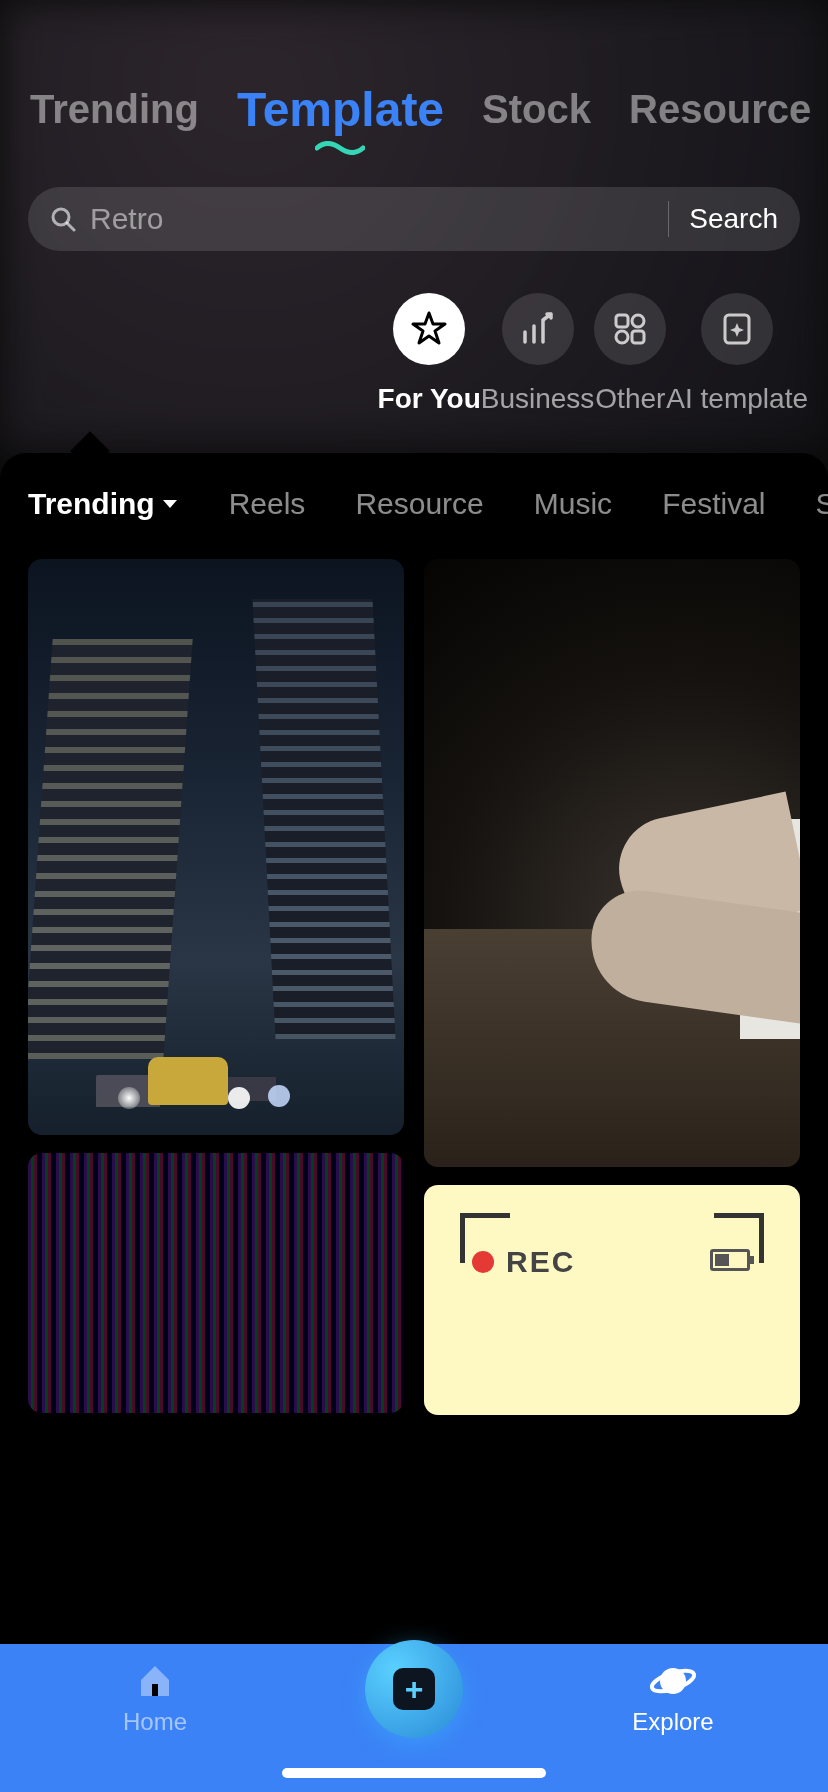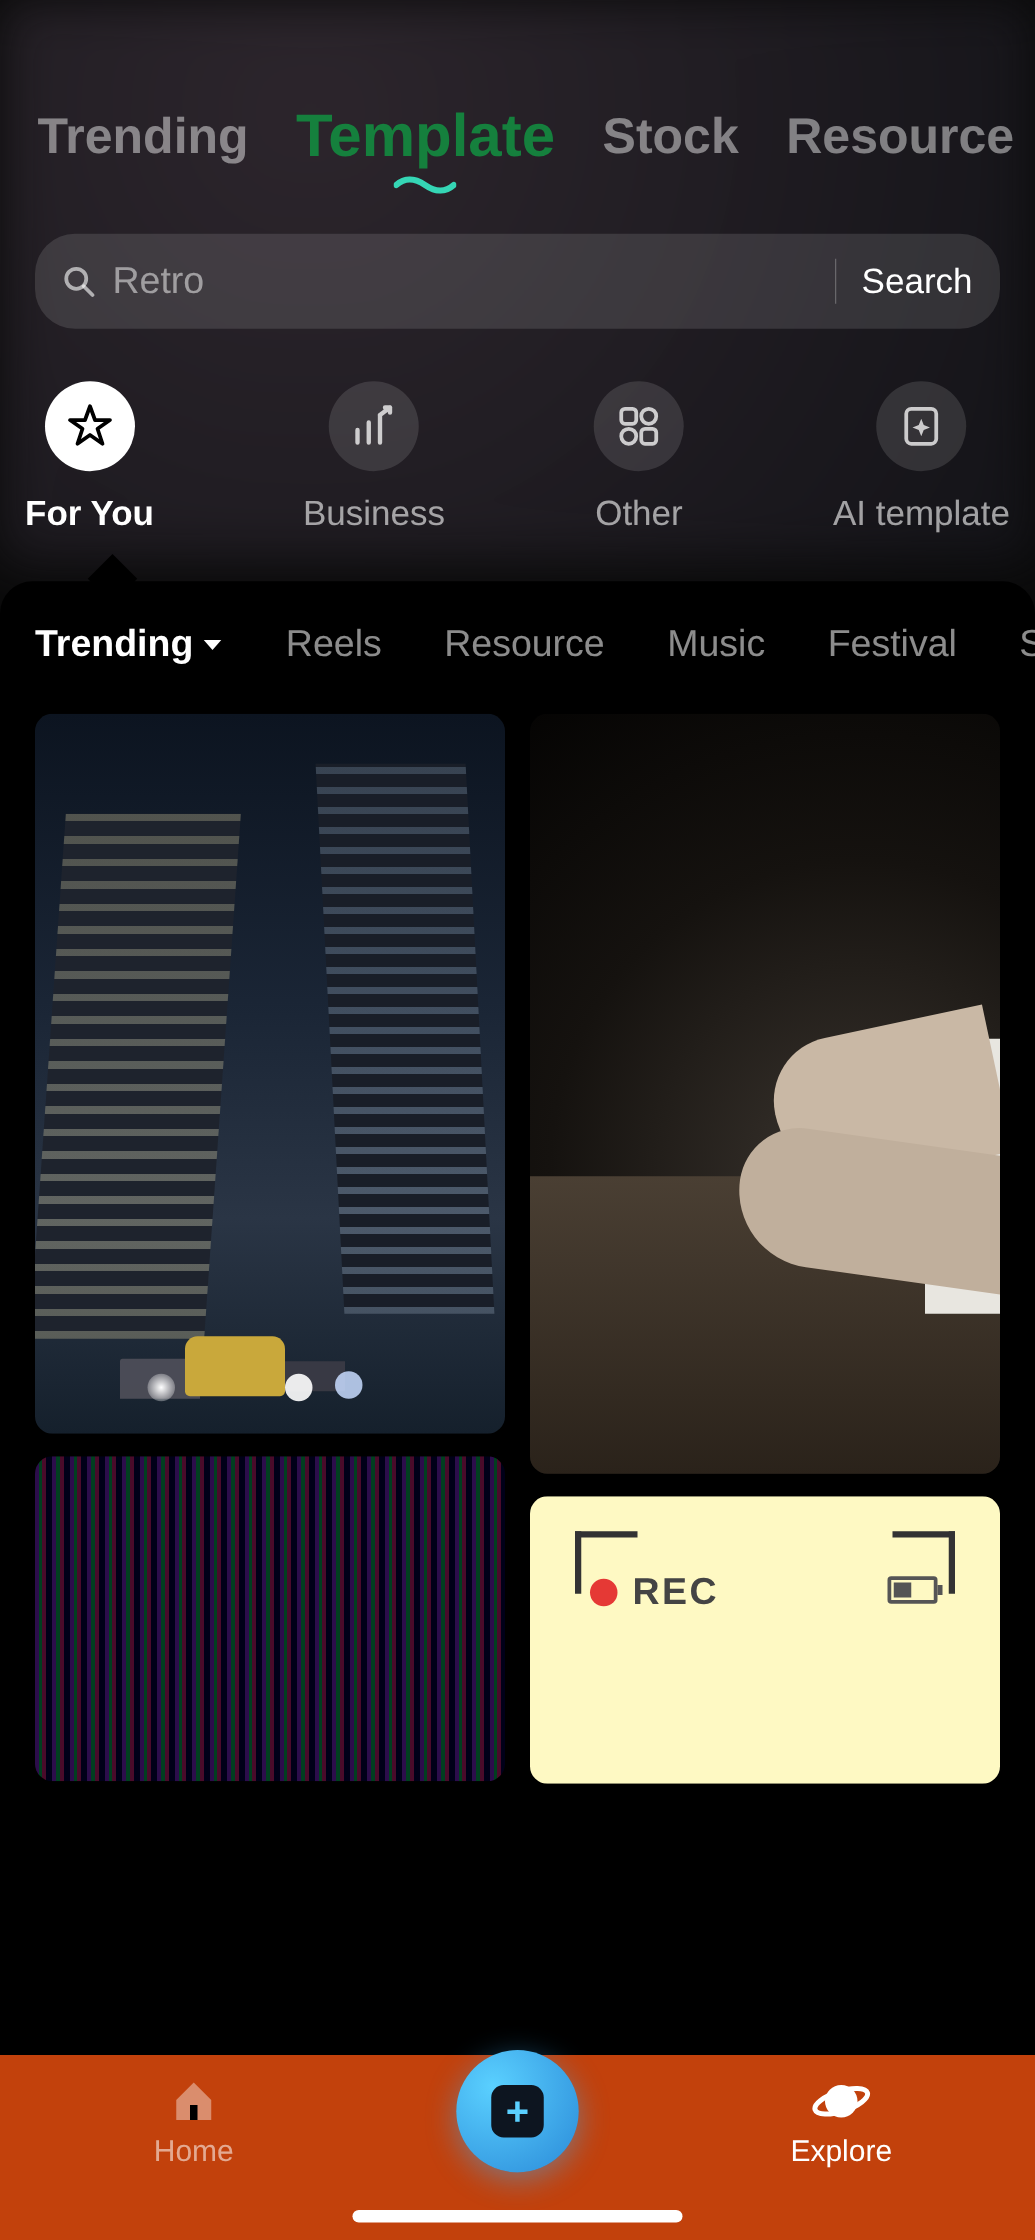--- a/index.html
+++ b/index.html
@@ -26,35 +26,35 @@
     padding: 82px 30px 0 30px;
   }
   .nav-tab {
     font-size: 40px;
     font-weight: 700;
     color: rgba(255,255,255,0.45);
     cursor: pointer;
     position: relative;
   }
   .nav-tab.active {
-    color: #15803d;
+    color: #3b82f6;
     font-size: 48px;
   }
   .squiggle {
     position: absolute;
     left: 50%;
     transform: translateX(-50%);
     bottom: -18px;
     width: 50px;
     height: 14px;
   }
   .search-bar {
     position: relative;
     margin: 50px 28px 0 28px;
-    height: 76px;
+    height: 64px;
     background: rgba(255,255,255,0.12);
     border-radius: 32px;
     display: flex;
     align-items: center;
     padding: 0 22px;
   }
   .search-input {
     flex: 1;
     background: transparent;
     border: none;
@@ -68,21 +68,21 @@
     width: 1px; height: 36px; background: rgba(255,255,255,0.25); margin: 0 20px;
   }
   .search-btn {
     color: #fff;
     font-size: 28px;
     font-weight: 400;
   }
   .category-row {
     position: relative;
     display: flex;
-    justify-content: space-between;
+    justify-content: flex-end;
     margin-top: 42px;
     padding: 0 20px;
   }
   .cat-item { display: flex; flex-direction: column; align-items: center; gap: 18px; cursor: pointer; }
   .cat-circle {
     width: 72px; height: 72px; border-radius: 50%;
     background: rgba(255,255,255,0.12);
     display: flex; align-items: center; justify-content: center;
   }
   .cat-item.active .cat-circle { background: #fff; }
@@ -167,21 +167,21 @@
   .rec-dot { width:22px; height:22px; background:#e53935; border-radius:50%; }
   .rec-text { font-size:30px; font-weight:700; color:#444; letter-spacing:2px; }
   .battery { position:absolute; top:64px; right:50px; width:40px; height:22px; border:3px solid #555; border-radius:3px; }
   .battery::after { content:""; position:absolute; right:-7px; top:4px; width:4px; height:8px; background:#555; }
   .battery-fill { position:absolute; left:2px; top:2px; width:14px; height:12px; background:#555; }
   .card-title { font-size: 28px; color: #e9e9e9; font-weight: 500; padding-top: 4px; }
   .bottom-nav {
     position: absolute;
     bottom: 0; left: 0; right: 0;
     height: 148px;
-    background: #c2410c;
+    background: #3b82f6;
     display: flex;
     align-items: flex-start;
     padding-top: 18px;
     justify-content: space-around;
   }
   .nav-item { display:flex; flex-direction:column; align-items:center; gap:8px; width:200px; }
   .nav-label { font-size: 24px; color: rgba(255,255,255,0.55); }
   .nav-item.active .nav-label { color: #fff; font-weight:400; }
   .fab {
     position: absolute;

